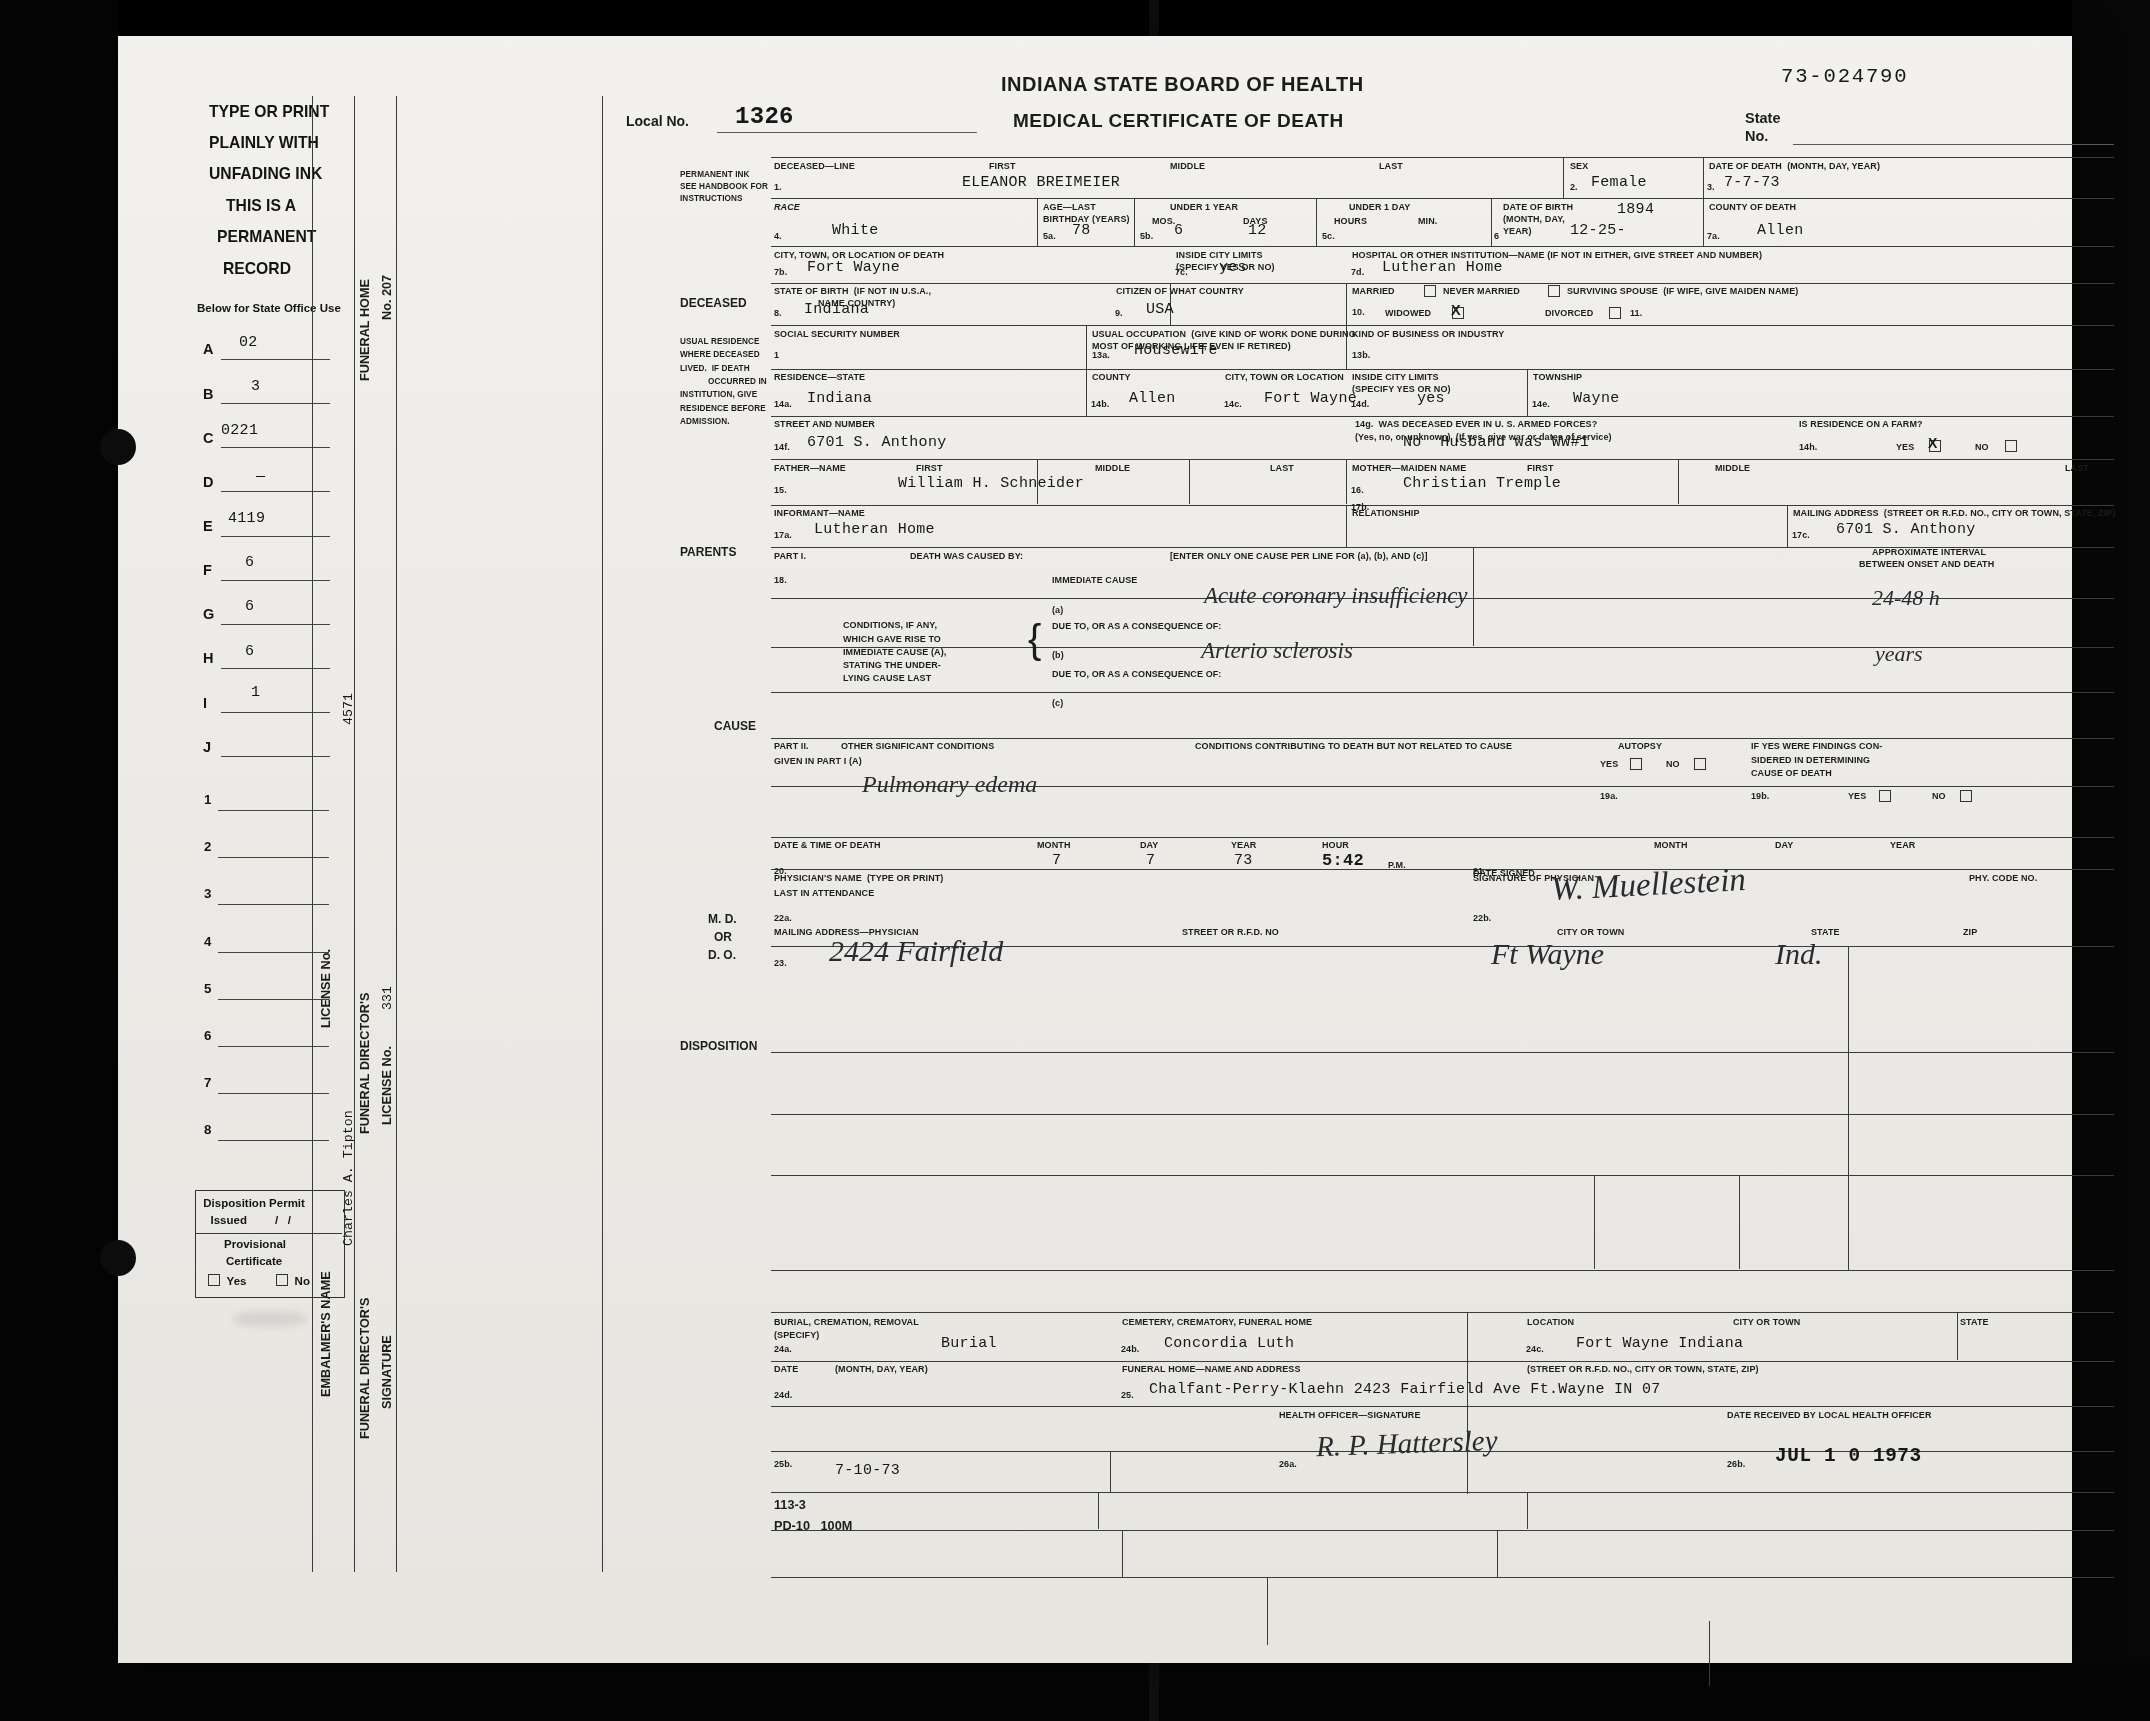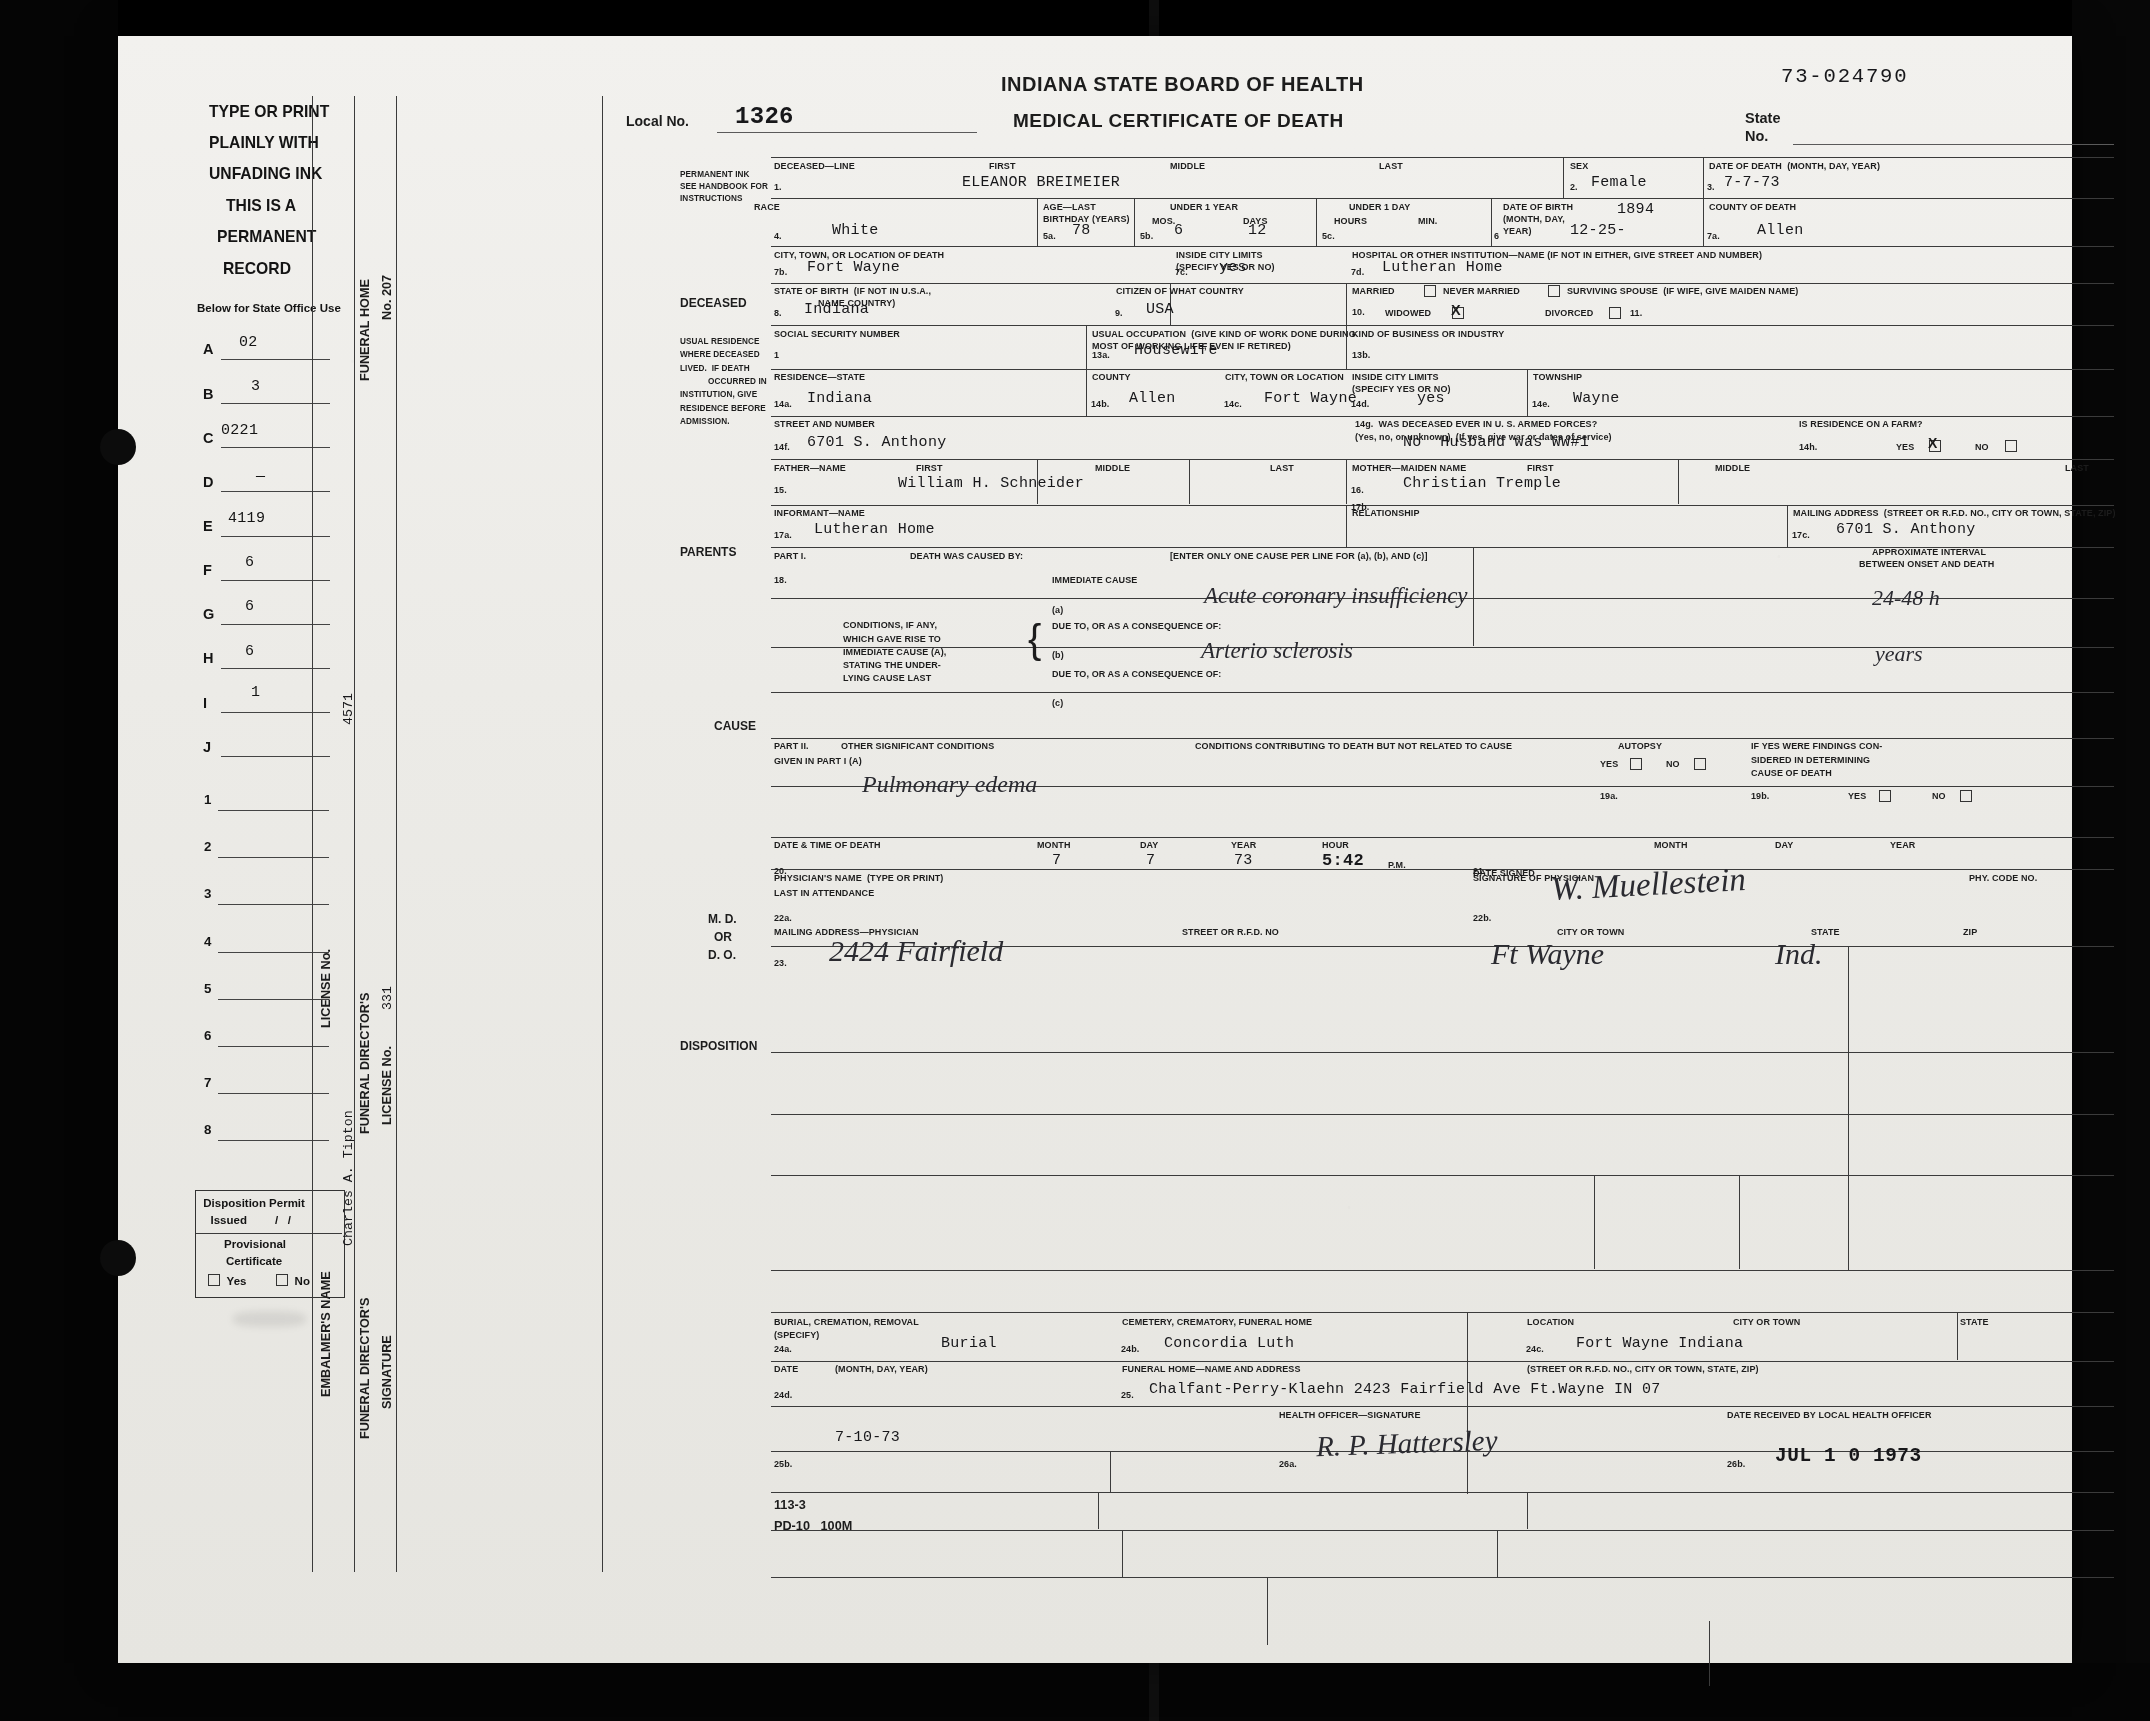--- a/index.html
+++ b/index.html
@@ -270,21 +270,21 @@
   <div class="t tiny b" style="left:1261px;top:125px;">LAST</div>
   <div class="t tiny b" style="left:1452px;top:125px;">SEX</div>
   <div class="t tiny b" style="left:1591px;top:125px;">DATE OF DEATH  (MONTH, DAY, YEAR)</div>
   <div class="t tiny b" style="left:656px;top:146px;">1.</div>
   <div class="t type" style="left:844px;top:138px;">ELEANOR BREIMEIER</div>
   <div class="t tiny b" style="left:1452px;top:146px;">2.</div>
   <div class="t type" style="left:1473px;top:138px;">Female</div>
   <div class="t tiny b" style="left:1589px;top:146px;">3.</div>
   <div class="t type" style="left:1606px;top:138px;">7-7-73</div>
 
-  <div class="t tiny b" style="left:636px;top:166px;">RACE</div>
+  <div class="t tiny b" style="left:656px;top:166px;font-style:italic;">RACE</div>
   <div class="t tiny b" style="left:925px;top:166px;">AGE—LAST</div>
   <div class="t tiny b" style="left:925px;top:178px;">BIRTHDAY (YEARS)</div>
   <div class="t tiny b" style="left:1052px;top:166px;">UNDER 1 YEAR</div>
   <div class="t tiny b" style="left:1034px;top:180px;">MOS.</div>
   <div class="t tiny b" style="left:1125px;top:180px;">DAYS</div>
   <div class="t tiny b" style="left:1231px;top:166px;">UNDER 1 DAY</div>
   <div class="t tiny b" style="left:1216px;top:180px;">HOURS</div>
   <div class="t tiny b" style="left:1300px;top:180px;">MIN.</div>
   <div class="t tiny b" style="left:1385px;top:166px;">DATE OF BIRTH</div>
   <div class="t tiny b" style="left:1385px;top:178px;">(MONTH, DAY,</div>
@@ -492,21 +492,21 @@
   <div class="t tiny b" style="left:1003px;top:1308px;">24b.</div>
   <div class="t type" style="left:1046px;top:1299px;">Concordia Luth</div>
   <div class="t tiny b" style="left:1408px;top:1308px;">24c.</div>
   <div class="t type" style="left:1458px;top:1299px;">Fort Wayne Indiana</div>
 
   <div class="t tiny b" style="left:656px;top:1328px;">DATE</div>
   <div class="t tiny b" style="left:717px;top:1328px;">(MONTH, DAY, YEAR)</div>
   <div class="t tiny b" style="left:1004px;top:1328px;">FUNERAL HOME—NAME AND ADDRESS</div>
   <div class="t tiny b" style="left:1409px;top:1328px;">(STREET OR R.F.D. NO., CITY OR TOWN, STATE, ZIP)</div>
   <div class="t tiny b" style="left:656px;top:1354px;">24d.</div>
-  <div class="t type" style="left:717px;top:1393px;">7-10-73</div>
+  <div class="t type" style="left:717px;top:1426px;">7-10-73</div>
   <div class="t tiny b" style="left:1003px;top:1354px;">25.</div>
   <div class="t type" style="left:1031px;top:1345px;">Chalfant-Perry-Klaehn 2423 Fairfield Ave Ft.Wayne IN 07</div>
 
   <div class="t tiny b" style="left:1161px;top:1374px;">HEALTH OFFICER—SIGNATURE</div>
   <div class="t tiny b" style="left:1609px;top:1374px;">DATE RECEIVED BY LOCAL HEALTH OFFICER</div>
   <div class="t tiny b" style="left:656px;top:1423px;">25b.</div>
   <div class="t tiny b" style="left:1161px;top:1423px;">26a.</div>
   <div class="t hand" style="left:1198px;top:1391px;font-size:29px;transform:rotate(-2deg);">R. P. Hattersley</div>
   <div class="t tiny b" style="left:1609px;top:1423px;">26b.</div>
   <div class="t type b" style="left:1657px;top:1409px;font-size:19.4px;letter-spacing:0.6px;">JUL 1 0 1973</div>

